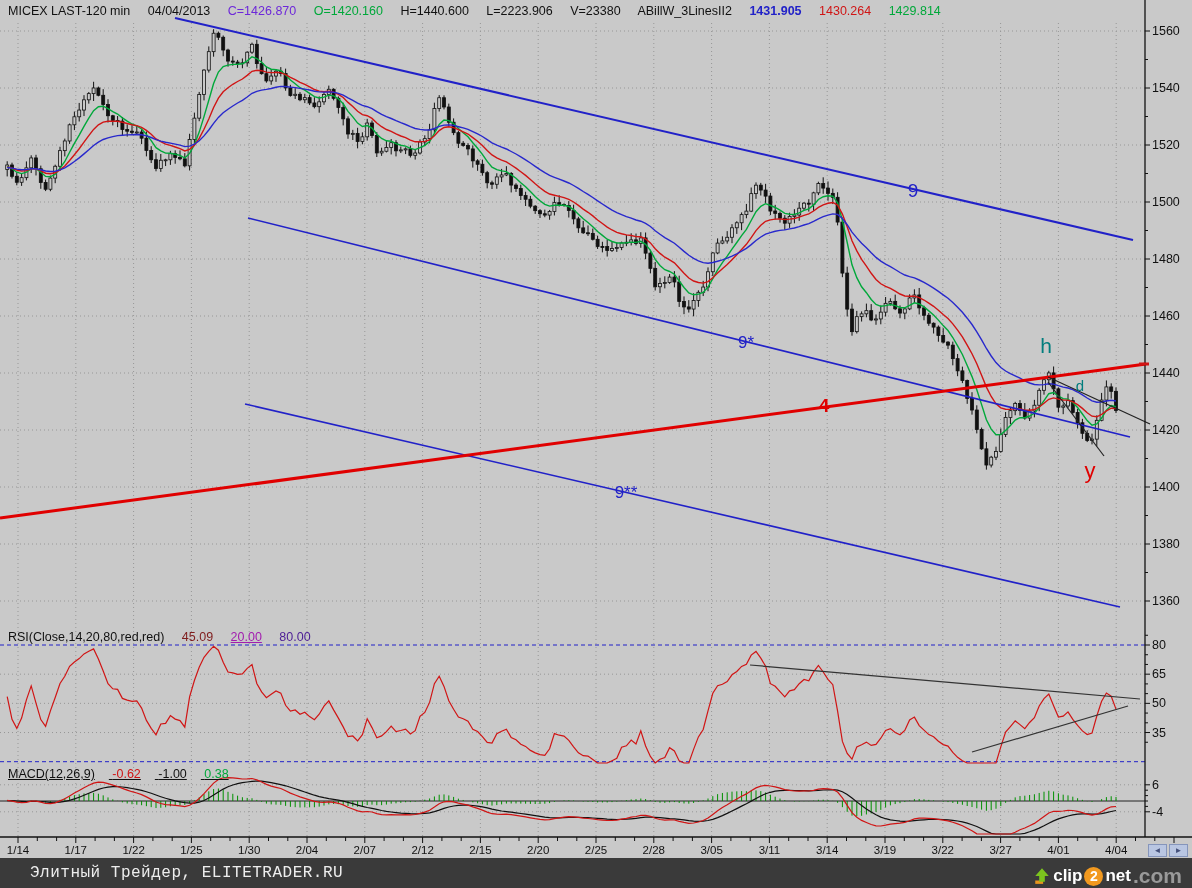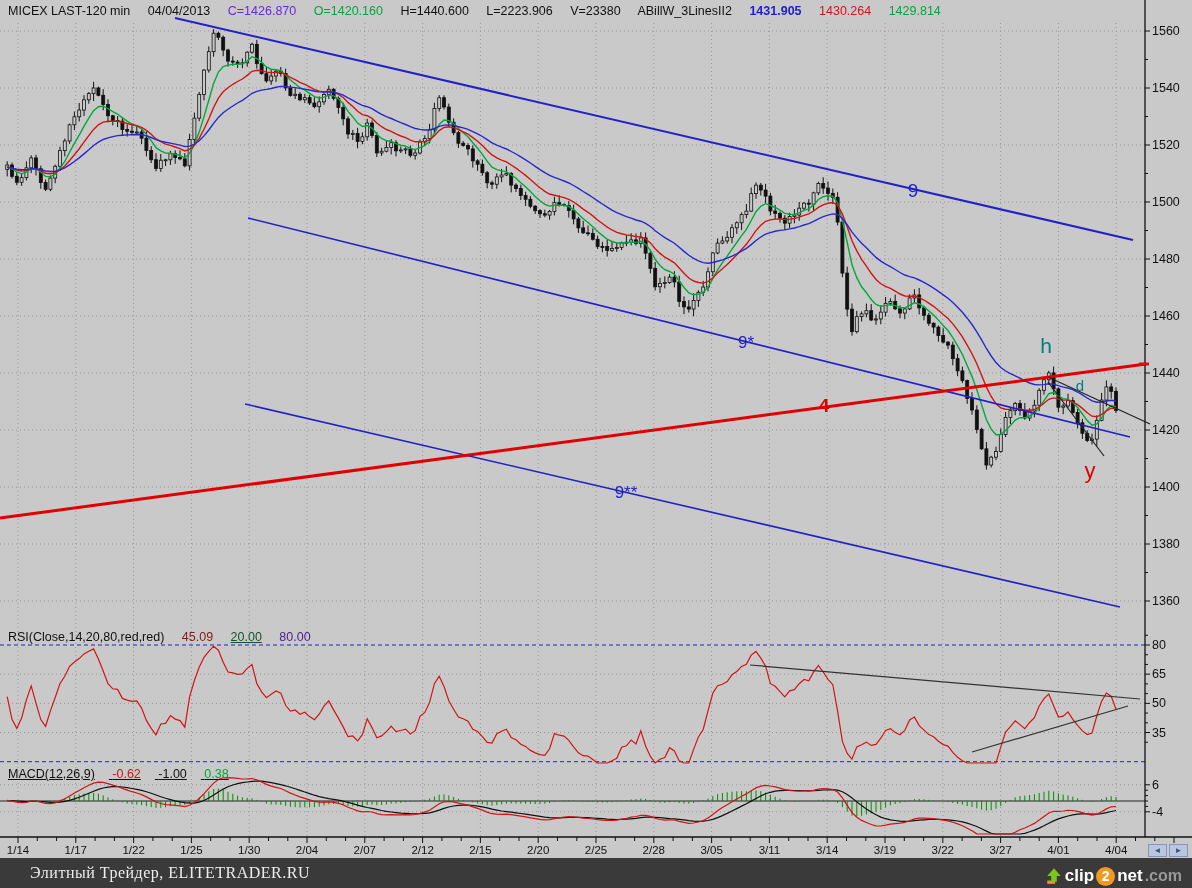--- a/index.html
+++ b/index.html
@@ -6,26 +6,26 @@
   body{width:1192px;height:888px;position:relative;background:#c9c9c9;
        font-family:"Liberation Sans",sans-serif;overflow:hidden;}
   #chart-svg{position:absolute;left:0;top:0;}
   .hdr{position:absolute;left:8px;font-size:12.5px;color:#111;white-space:nowrap;z-index:5;}
   .hdr span{margin-right:14px;}
   #main-hdr{top:4px;}
   #rsi-hdr{top:630px;}
   #macd-hdr{top:767px;text-decoration:underline;}
   .footer{position:absolute;left:0;top:858px;width:1192px;height:30px;background:#3a3a3a;z-index:6;}
   .footer .credit{position:absolute;left:30px;top:0;line-height:30px;color:#ededed;
-       font-size:16px;font-family:Liberation Serif, serif;letter-spacing:0.5px;}
+       font-size:16px;font-family:Liberation Mono, monospace;letter-spacing:0.5px;}
   .logo{position:absolute;right:10px;top:0;height:36px;display:flex;align-items:center;gap:2px;}
   .logo .w{color:#fff;font-weight:bold;font-size:17px;}
   .logo .circle{display:inline-block;width:19px;height:19px;border-radius:50%;background:#f2991f;
        color:#fff;font-weight:bold;font-size:14px;text-align:center;line-height:19px;}
-  .logo .com{color:#999;font-size:16px;font-weight:bold;}
+  .logo .com{color:#999;font-size:21px;font-weight:bold;}
   .scrollbtn{position:absolute;width:19px;height:13px;top:844px;background:#b9c6e2;
        border:1px solid #8595bb;font-size:8px;line-height:12px;text-align:center;color:#44507a;
        z-index:4;box-sizing:border-box;}
 </style>
 </head>
 <body>
 
 <svg id="chart-svg" width="1192" height="888">
     <defs>
       <clipPath id="clipMain">
@@ -960,21 +960,21 @@
   <span>V=23380</span>
   <span>ABillW_3LinesII2</span>
   <span id="iv-blue" style="color: rgb(33, 33, 200); font-weight: bold;">1431.905</span>
   <span id="iv-red" style="color: rgb(208, 21, 21);">1430.264</span>
   <span id="iv-green" style="color: rgb(0, 168, 58);">1429.814</span>
 </div>
 
 <div class="hdr" id="rsi-hdr">
   <span>RSI(Close,14,20,80,red,red)</span>
   <span id="rsi-val" style="color: #7f1d1d;">45.09</span>
-  <span id="rsi-low" style="color: #14532d; text-decoration: underline;">20.00</span>
+  <span id="rsi-low" style="color: #a21caf; text-decoration: underline;">20.00</span>
   <span id="rsi-high" style="color: #4c1d95;">80.00</span>
 </div>
 
 <div class="hdr" id="macd-hdr">
   <span>MACD(12,26,9)</span>
   <span id="macd-v" style="color: rgb(208, 21, 21);">-0.62</span>
   <span id="macd-s">-1.00</span>
   <span id="macd-h" style="color: rgb(0, 168, 58);">0.38</span>
 </div>
 

